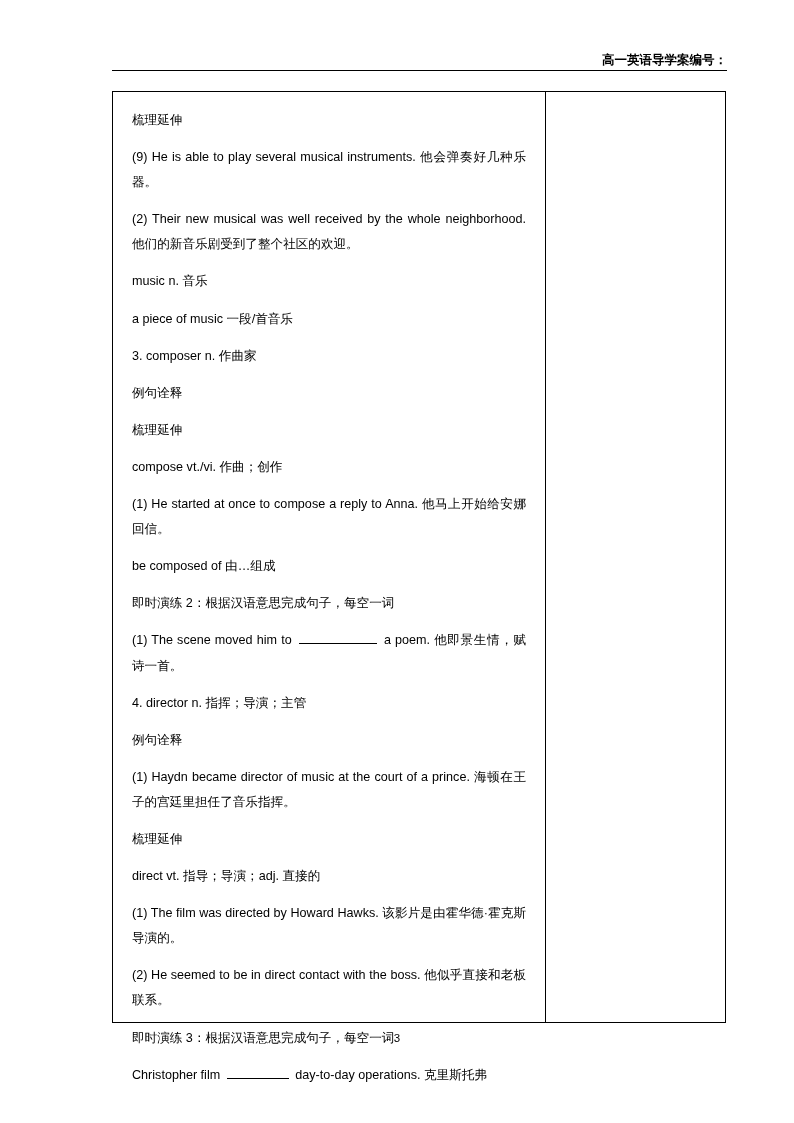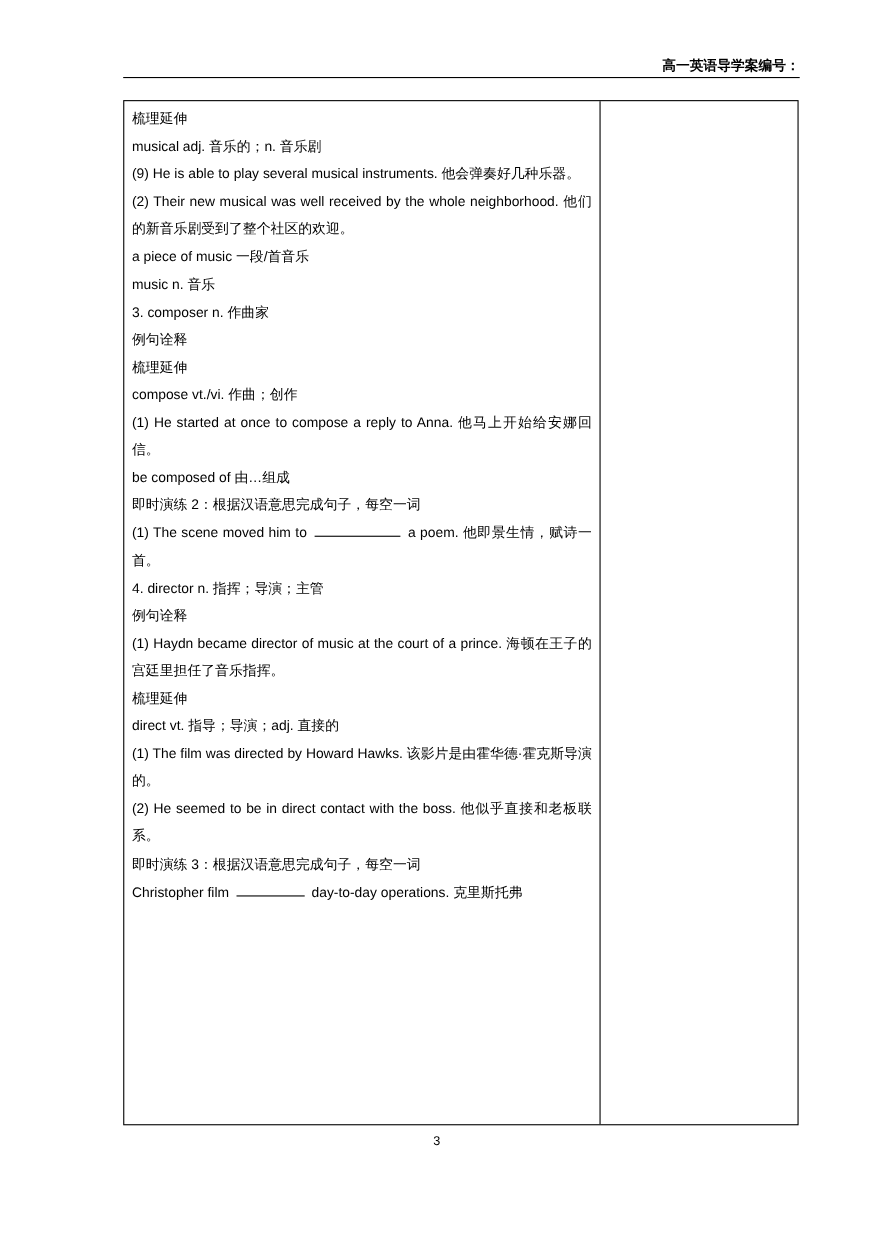--- a/index.html
+++ b/index.html
@@ -63,21 +63,21 @@
     padding: 4px 7px 0 7px;
   }
   .col-side {
     flex: 1;
     box-sizing: border-box;
   }
   
   .para {
     font-size: 12.6px;
     line-height: 25.1px;
-    margin: 0;
+    margin: 12px;
     text-align: justify;
     text-align-last: left;
   }
   .lbl {
     font-weight: normal;
   }
   .blank {
     display: inline-block;
     border-bottom: 1.2px solid #000000;
     vertical-align: baseline;
@@ -105,25 +105,24 @@
 <div class="page">
 
   <div class="header-zone">
     <div class="header-text">高一英语导学案编号：</div>
     <div class="header-rule"></div>
   </div>
 
   <div class="doc-table">
     <div class="col-main" id="main-col">
         <div class="para bold">梳理延伸</div>
-        <div class="para">musical   adj. 音乐的；n. 音乐剧</div>
         <div class="para">(9) He is able to play several musical instruments. 他会弹奏好几种乐器。</div>
         <div class="para">(2) Their new musical was well received by the whole neighborhood. 他们的新音乐剧受到了整个社区的欢迎。</div>
+        <div class="para">music   n. 音乐</div>
         <div class="para">a piece of music 一段/首音乐</div>
-        <div class="para">music   n. 音乐</div>
         <div class="para">3. composer   n. 作曲家</div>
         <div class="para bold">例句诠释</div>
         <div class="para bold">梳理延伸</div>
         <div class="para">compose   vt./vi. 作曲；创作</div>
         <div class="para">(1) He started at once to compose a reply to Anna. 他马上开始给安娜回信。</div>
         <div class="para">be composed of 由…组成</div>
         <div class="para"><span class="lbl">即时演练 2</span><span>：根据汉语意思完成句子，每空一词</span></div>
         <div class="para"><span>(1) The scene moved him to </span><span class="blank blank-10"></span><span> a poem. 他即景生情，赋诗一首。</span></div>
         <div class="para">4. director   n. 指挥；导演；主管</div>
         <div class="para bold">例句诠释</div>

